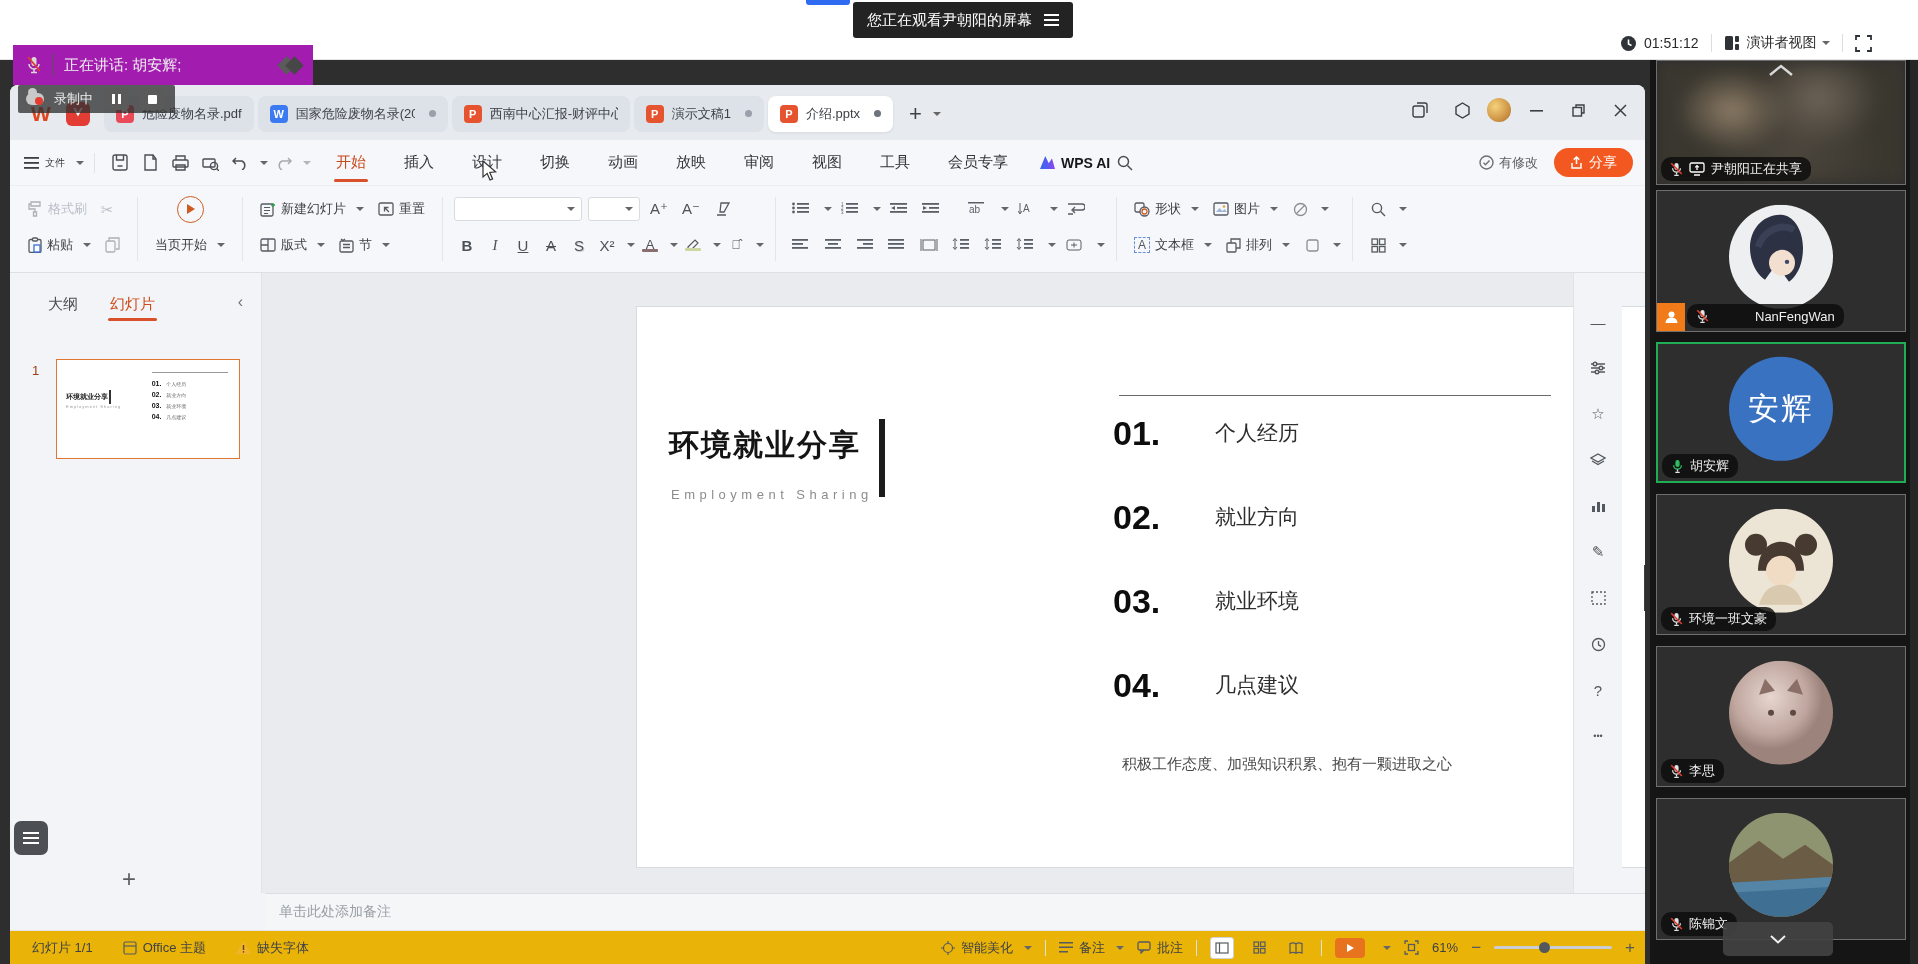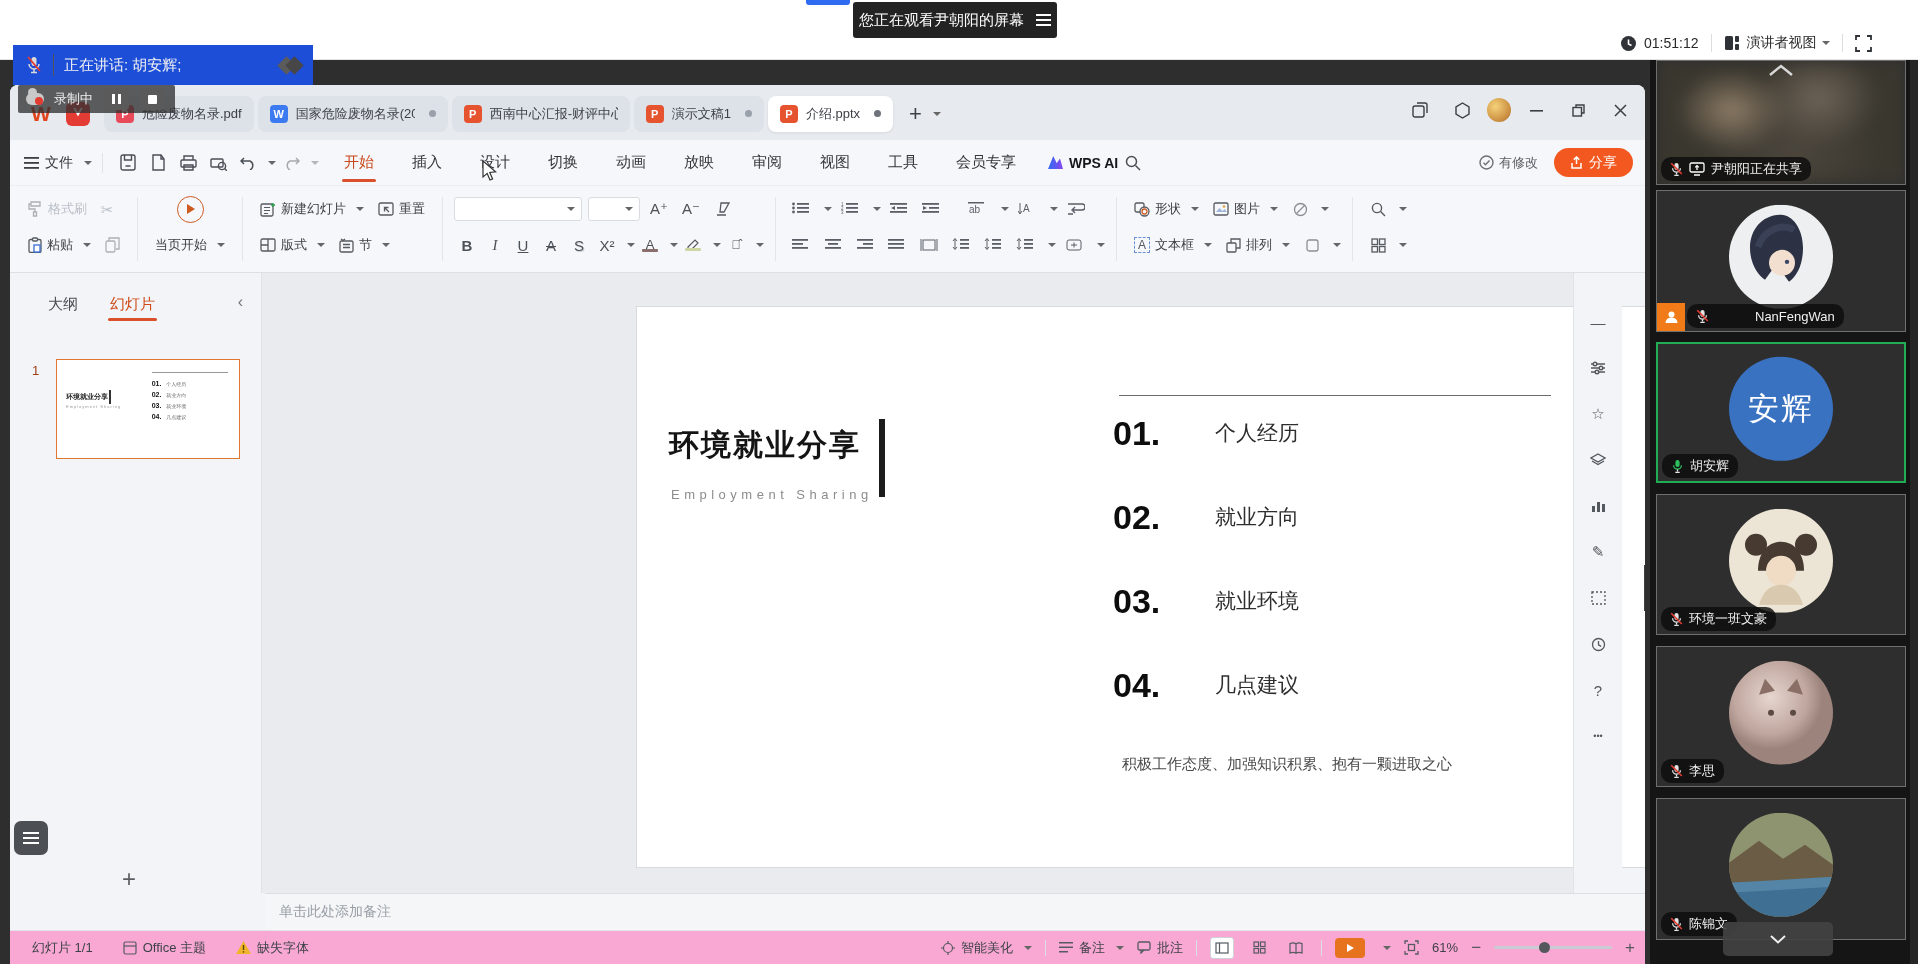--- a/index.html
+++ b/index.html
@@ -3,21 +3,21 @@
 <meta charset="utf-8">
 <style>
   html,body{margin:0;padding:0;background:#000;}
   *{box-sizing:border-box;}
   .screen{position:relative;width:1918px;height:964px;overflow:hidden;
           font-family:"Liberation Sans","DejaVu Sans",sans-serif;background:#fff;}
   
   .top-strip{position:absolute;left:0;top:0;width:1918px;height:60px;background:#fff;border-bottom:1px solid #e4e4e4;}
   .blue-ind{position:absolute;left:806px;top:0;width:44px;height:5px;background:#2e6bf0;border-radius:0 0 3px 3px;}
   .banner{position:absolute;left:853px;top:2px;height:36px;background:#232323;border-radius:3px;
-          display:flex;align-items:center;gap:12px;padding:0 6px;color:#fff;font-size:15px;}
+          display:flex;align-items:center;gap:12px;padding:0 14px;color:#fff;font-size:15px;}
   .banner .burger{display:flex;flex-direction:column;gap:3px;cursor:pointer;}
   .banner .burger i{display:block;width:15px;height:2px;background:#fff;}
   .conf{position:absolute;left:1620px;top:28px;height:30px;display:flex;align-items:center;color:#2a2a2a;font-size:15px;}
   .conf .sep{width:1px;height:18px;background:#ddd;margin:0 12px;}
   .conf svg{display:block;}
   .conf .lbl{margin-left:7px;font-size:14px;}
   .chev{width:0;height:0;border-left:4px solid transparent;border-right:4px solid transparent;border-top:4px solid #666;display:inline-block;margin-left:5px;}
   
   .share{position:absolute;left:0;top:60px;width:1650px;height:904px;background:#2e2e2e;}
   .wps{position:absolute;left:10px;top:25px;width:1635px;height:879px;background:#f2f4f7;border-radius:8px 8px 0 0;overflow:hidden;}
@@ -39,21 +39,21 @@
   .newtab{font-size:22px;color:#3f4348;margin:0 6px 0 12px;line-height:20px;}
   .tabchev{margin-right:0;}
   .winctrl{position:absolute;right:8px;top:10px;display:flex;align-items:center;gap:8px;}
   .winbtn{width:34px;height:30px;display:flex;align-items:center;justify-content:center;color:#3c3f44;}
   .avatar-mini{width:24px;height:24px;border-radius:50%;background:radial-gradient(circle at 35% 35%,#f5d27a,#c98b3e 70%,#8a5a28);}
   
   .menubar{position:absolute;left:0;top:55px;width:1635px;height:45px;background:#f5f7fa;display:flex;align-items:center;font-size:15px;color:#33363b;}
   .menubar .mi{position:relative;padding:0 4px;margin:0 15px;height:45px;display:flex;align-items:center;cursor:default;}
   .menubar .mi.active{color:#c9481a;}
   .menubar .mi.active:after{content:"";position:absolute;left:2px;right:2px;bottom:3px;height:3px;border-radius:2px;background:#d9502a;}
-  .mb-file{display:flex;align-items:center;gap:6px;margin-left:14px;font-size:14px;}
+  .mb-file{display:flex;align-items:center;gap:6px;margin-left:14px;font-size:10px;}
   .mb-sep{width:1px;height:20px;background:#dfe2e6;margin:0 10px;}
   .mb-ico{width:30px;height:30px;display:flex;align-items:center;justify-content:center;color:#4a4e55;}
   .mb-right{position:absolute;right:12px;top:0;height:45px;display:flex;align-items:center;gap:16px;}
   .modified{display:flex;align-items:center;gap:5px;color:#5c6066;font-size:13px;}
   .sharebtn{height:29px;padding:0 16px;border-radius:15px;background:#f2581f;color:#fff;font-size:14px;
             display:flex;align-items:center;gap:6px;}
   .wpsai{display:flex;align-items:center;gap:5px;font-weight:bold;color:#15171a;font-size:14px;margin-left:12px;}
   
   .toolbar{position:absolute;left:0;top:100px;width:1635px;height:88px;background:#f5f7fa;
            border-top:1px solid #eceef1;border-bottom:1px solid #dcdfe4;display:flex;align-items:stretch;padding:5px 6px;}
@@ -111,35 +111,35 @@
   .sl-footer{position:absolute;left:290px;top:448px;width:720px;text-align:center;font-size:15px;color:#4a4a4a;}
   
   .rstrip{position:absolute;left:1563px;top:0;width:49px;height:620px;background:#f2f4f7;border-left:1px solid #e0e3e7;
           display:flex;flex-direction:column;align-items:center;padding-top:36px;gap:20px;}
   .rs-ic{width:26px;height:26px;display:flex;align-items:center;justify-content:center;color:#54585f;font-size:15px;}
   .handle{position:absolute;left:1634px;top:480px;width:16px;height:46px;background:#3f3f3f;border-radius:0 6px 6px 0;
           display:flex;align-items:center;justify-content:center;color:#ddd;font-size:12px;}
   
   .notes{position:absolute;left:255px;top:808px;width:1380px;height:37px;background:#f4f6f8;border-top:1px solid #dbdee2;
          display:flex;align-items:center;padding-left:14px;font-size:14px;color:#9aa0a7;}
-  .status{position:absolute;left:0;top:845px;width:1635px;height:34px;background:#f9a8d4;border-top:1px solid #e1e4e8;
+  .status{position:absolute;left:0;top:845px;width:1635px;height:34px;background:#eab308;border-top:1px solid #e1e4e8;
           display:flex;align-items:center;font-size:13px;color:#3e4247;}
   .sb-left{display:flex;align-items:center;gap:30px;margin-left:22px;}
   .sb-item{display:flex;align-items:center;gap:6px;}
   .sb-right{position:absolute;right:10px;display:flex;align-items:center;gap:13px;}
   .sb-sep{width:1px;height:16px;background:#dcdfe3;}
   .viewbox{width:24px;height:22px;display:flex;align-items:center;justify-content:center;border-radius:3px;}
   .viewbox.active{background:#fff;border:1px solid #cfd3d8;}
   .playbtn{width:30px;height:20px;border-radius:4px;background:#e8731f;display:flex;align-items:center;justify-content:center;}
   .playbtn i{width:0;height:0;border-top:4px solid transparent;border-bottom:4px solid transparent;border-left:7px solid #fff;margin-left:1px;}
   .slider{width:118px;height:3px;background:#c9ccd2;border-radius:2px;position:relative;}
   .slider .knob{position:absolute;left:38%;top:-4px;width:11px;height:11px;border-radius:50%;background:#54575c;}
   .zoomsign{font-size:17px;color:#54575c;}
   
-  .speaking{position:absolute;left:13px;top:-15px;width:300px;height:40px;background:#1d4ed8;display:flex;align-items:center;padding:0 12px;gap:10px;z-index:30;}
+  .speaking{position:absolute;left:13px;top:-15px;width:300px;height:40px;background:#a21caf;display:flex;align-items:center;padding:0 12px;gap:10px;z-index:30;}
   .speaking .txt{color:#f2f2f2;font-size:15px;white-space:nowrap;}
   .speaking .dv{width:1px;height:22px;background:#555;}
   .diamonds{margin-left:auto;display:flex;}
   .diamonds i{width:13px;height:13px;background:#5b5b5b;transform:rotate(45deg);display:block;}
   .diamonds i+i{margin-left:-5px;background:#474747;}
   .recbar{position:absolute;left:18px;top:25px;height:28px;display:flex;align-items:center;gap:10px;background:rgba(50,50,50,.78);padding:0 10px 0 8px;z-index:29;border-radius:2px;}
   .recbar .rlabel{color:#eee;font-size:13px;}
   .cloud{position:relative;width:18px;height:12px;background:#c9c9c9;border-radius:8px;}
   .cloud:before{content:"";position:absolute;left:2px;top:-5px;width:9px;height:9px;background:#c9c9c9;border-radius:50%;}
   .cloud:after{content:"";position:absolute;right:1px;bottom:0px;width:8px;height:8px;background:#e23b30;border-radius:50%;}

